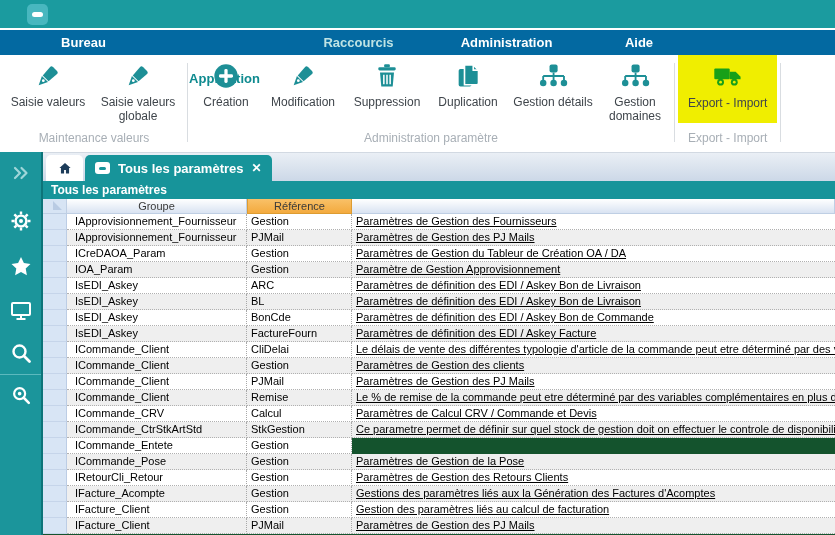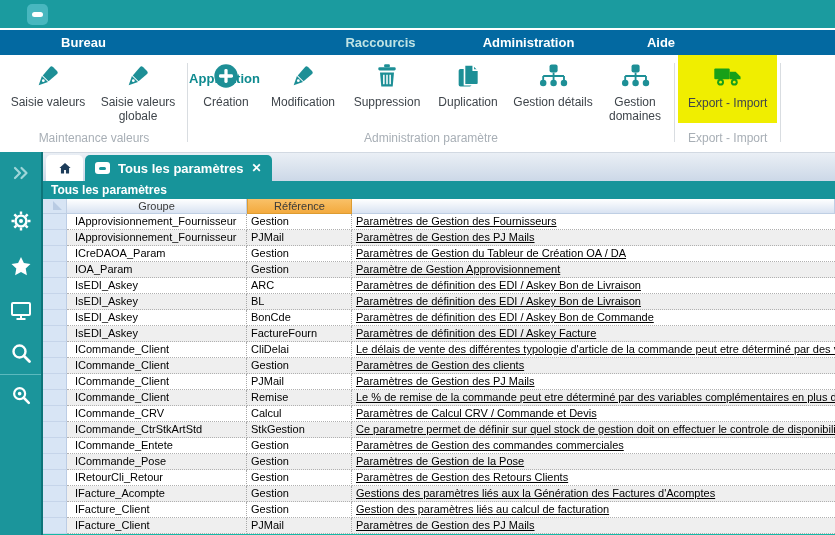--- a/index.html
+++ b/index.html
@@ -41,21 +41,21 @@
   .doc-tab { height:26px; background:#17949a; border-radius:5px 5px 0 0; display:flex; align-items:center; gap:8px; padding:0 10px; cursor:pointer; }
   .doc-tab .dt-label { color:#fff; font-size:13px; font-weight:bold; white-space:nowrap; }
   .dt-icon { width:15px; height:12px; background:#fff; border-radius:3px; display:flex; align-items:center; justify-content:center; }
   .dt-icon span { display:block; width:7px; height:3px; border-radius:2px; background:#17949a; }
   .dt-close { color:#fff; font-size:12px; font-weight:bold; cursor:pointer; }
 
   
   .panelbar { height:18px; background:#17949a; color:#fff; font-size:12px; font-weight:bold; display:flex; align-items:center; padding-left:8px; }
 
   
-  .grid { flex:1; display:flex; flex-direction:column; background:#14b8a6; min-width:0; }
+  .grid { flex:1; display:flex; flex-direction:column; background:#14532d; min-width:0; }
   .g-header { display:flex; height:15px; }
   .hcell { background:linear-gradient(#ffffff,#d9e3f2); border-right:1px solid #bfcfe4; border-bottom:1px solid #bfcfe4; font-size:11px; color:#3a3a3a; display:flex; align-items:center; justify-content:center; cursor:pointer; }
   .hcell.corner { width:24px; flex-shrink:0; background:#d7e4f4; position:relative; }
   .corner-tri { position:absolute; right:4px; bottom:3px; width:0; height:0; border-left:9px solid #b9cbe3; border-top:9px solid transparent; }
   .hcell.c-groupe { width:180px; flex-shrink:0; }
   .hcell.c-ref { width:105px; flex-shrink:0; background:linear-gradient(#f9c168,#f3aa3e); border-right:1px solid #dd9c31; border-bottom:1px solid #dd9c31; border-left:1px solid #dd9c31; }
   .hcell.c-desc { flex:1; min-width:0; }
 
   .g-body { flex:1; overflow:hidden; }
   .g-row { display:flex; height:16px; cursor:pointer; }
@@ -71,21 +71,21 @@
 
 <div class="titlebar">
   <div class="app-icon">
       <span></span>
     </div>
 </div>
 
 <div class="tabband">
   <div class="mtab" style="width:167px;">Bureau</div>
   <div class="mtab active" style="width:115px;margin-top:36px;">Application</div>
-  <div class="mtab dim" style="width:153px;margin-left:22px;">Raccourcis</div>
+  <div class="mtab dim" style="width:153px;">Raccourcis</div>
   <div class="mtab" style="width:143px;">Administration</div>
   <div class="mtab" style="width:122px;">Aide</div>
 </div>
 
 <div class="ribbon">
 
   <div class="rgroup">
     <div class="rgroup-buttons">
       <div class="rbtn" style="width:88px;">
         <div class="ricon">
@@ -364,21 +364,20 @@
           <div class="g-row even">
             <div class="sel-cell"></div>
             <div class="dcell d-groupe">ICommande_CtrStkArtStd</div>
             <div class="dcell d-ref">StkGestion</div>
             <div class="dcell d-desc">Ce parametre permet de définir sur quel stock de gestion doit on effectuer le controle de disponibilité d</div>
           </div>
           <div class="g-row odd">
             <div class="sel-cell"></div>
             <div class="dcell d-groupe">ICommande_Entete</div>
             <div class="dcell d-ref">Gestion</div>
-            <div class="dcell d-desc">Paramètres de Gestion des commandes commerciales</div>
           </div>
           <div class="g-row even">
             <div class="sel-cell"></div>
             <div class="dcell d-groupe">ICommande_Pose</div>
             <div class="dcell d-ref">Gestion</div>
             <div class="dcell d-desc">Paramètres de Gestion de la Pose</div>
           </div>
           <div class="g-row odd">
             <div class="sel-cell"></div>
             <div class="dcell d-groupe">IRetourCli_Retour</div>

